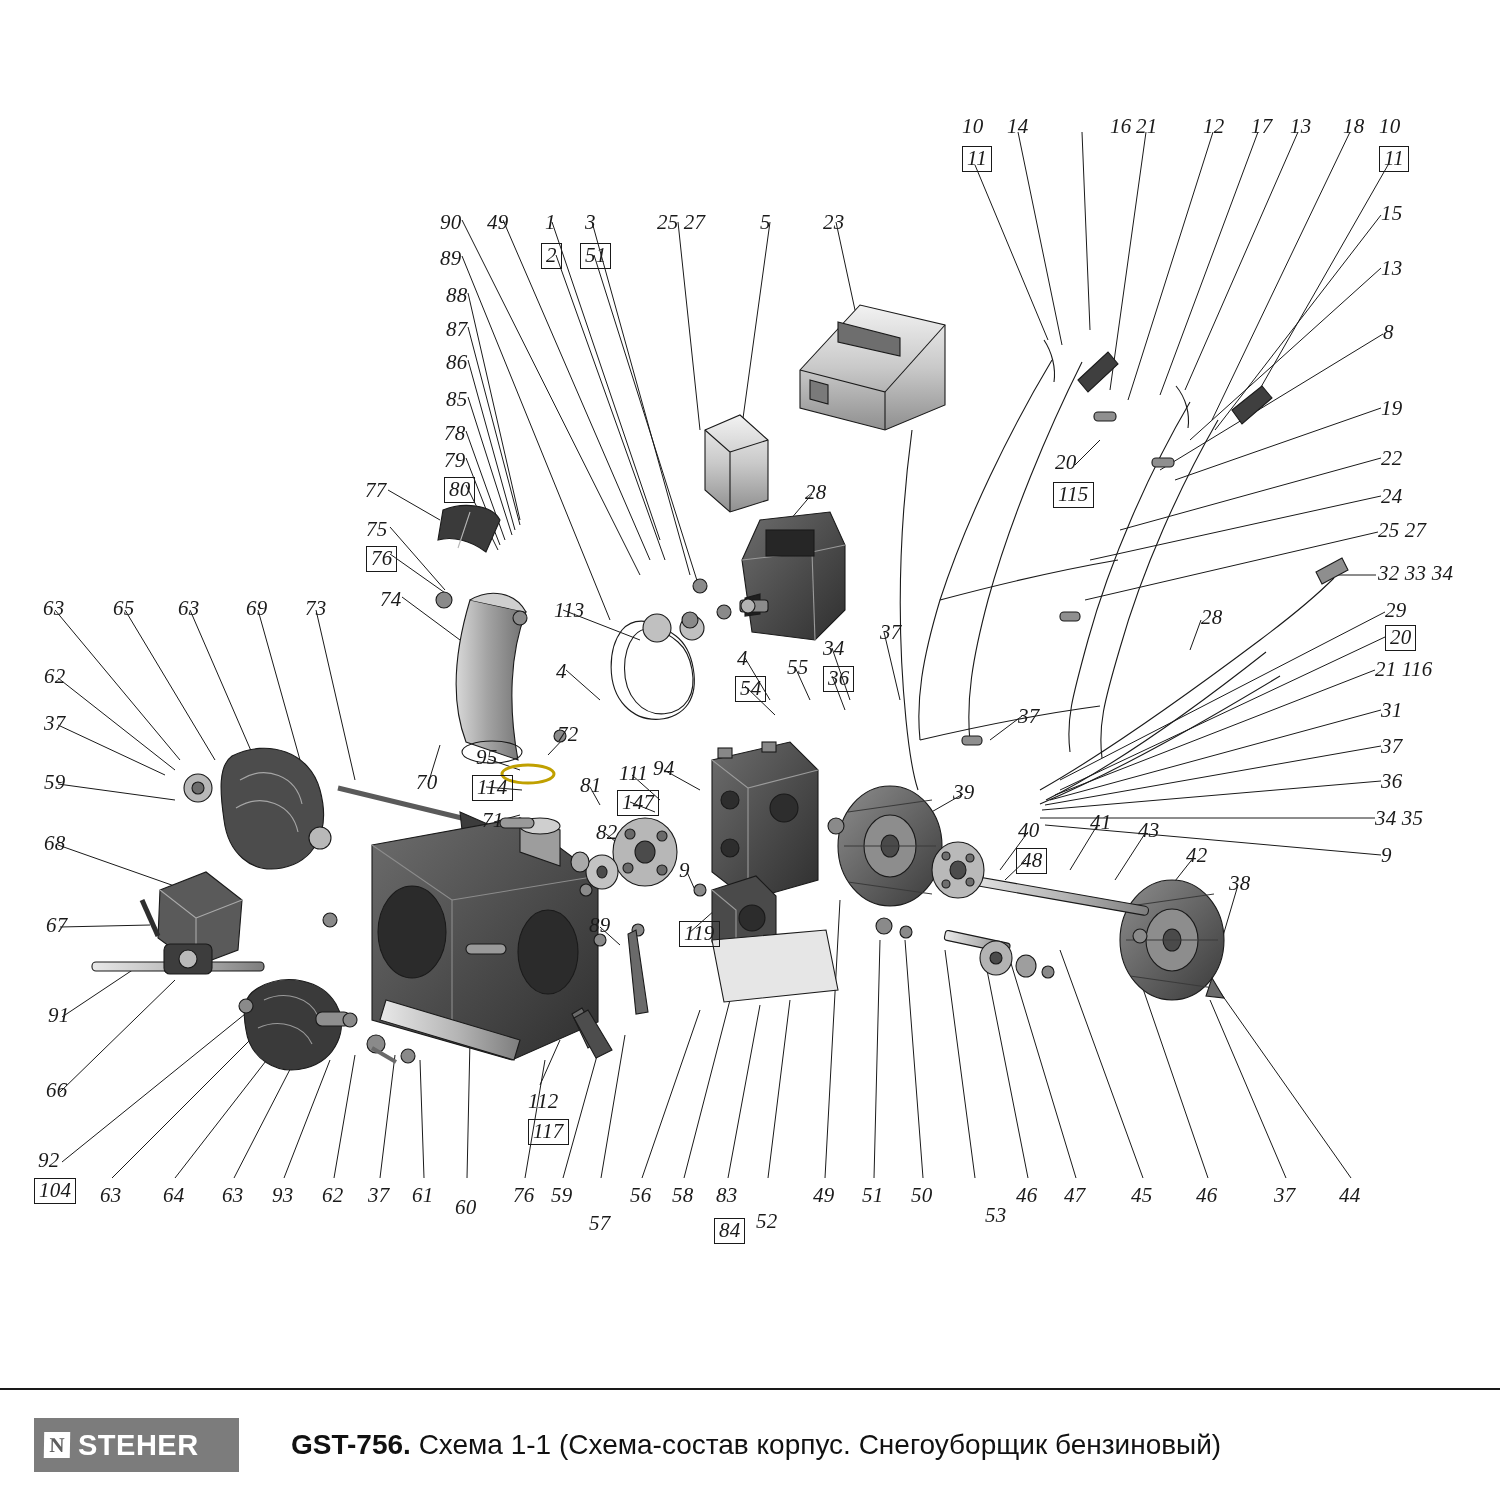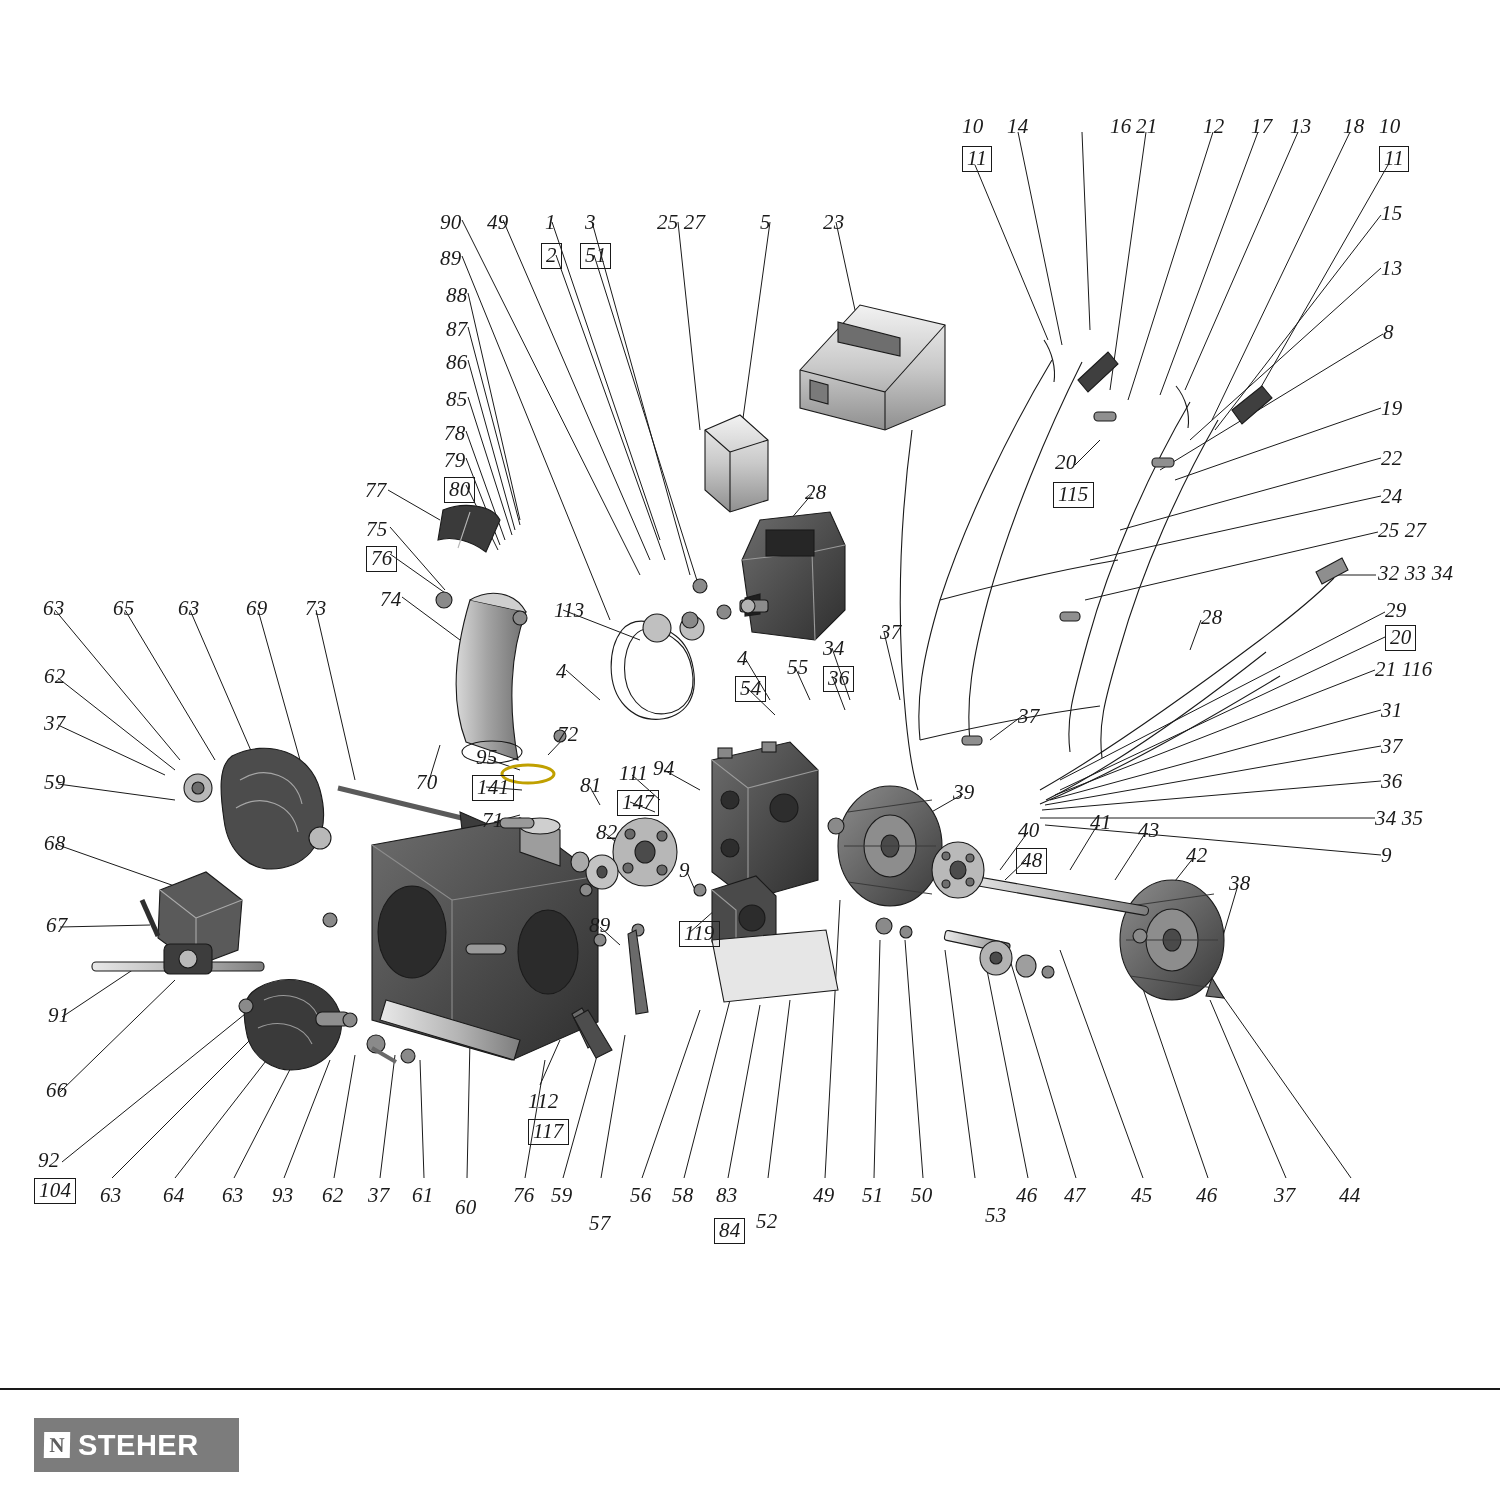--- a/index.html
+++ b/index.html
@@ -553,21 +553,21 @@
       <div class="callout" style="left: 44px; top: 713px;">37</div>
       <div class="callout" style="left: 44px; top: 772px;">59</div>
       <div class="callout" style="left: 44px; top: 833px;">68</div>
       <div class="callout" style="left: 46px; top: 915px;">67</div>
       <div class="callout" style="left: 48px; top: 1005px;">91</div>
       <div class="callout" style="left: 46px; top: 1080px;">66</div>
       <div class="callout" style="left: 38px; top: 1150px;">92</div>
       <div class="callout boxed" style="left: 34px; top: 1178px;">104</div>
       <div class="callout" style="left: 416px; top: 772px;">70</div>
       <div class="callout" style="left: 476px; top: 747px;">95</div>
-      <div class="callout boxed" style="left: 472px; top: 775px;">141</div>
+      <div class="callout boxed" style="left: 472px; top: 775px;">114</div>
       <div class="callout" style="left: 557px; top: 724px;">72</div>
       <div class="callout" style="left: 482px; top: 810px;">71</div>
       <div class="callout" style="left: 580px; top: 775px;">81</div>
       <div class="callout" style="left: 596px; top: 822px;">82</div>
       <div class="callout" style="left: 619px; top: 763px;">111</div>
       <div class="callout boxed" style="left: 617px; top: 790px;">147</div>
       <div class="callout" style="left: 653px; top: 758px;">94</div>
       <div class="callout" style="left: 679px; top: 860px;">9</div>
       <div class="callout boxed" style="left: 679px; top: 921px;">119</div>
       <div class="callout" style="left: 589px; top: 915px;">89</div>
@@ -607,13 +607,17 @@
       <div class="callout" style="left: 1274px; top: 1185px;">37</div>
       <div class="callout" style="left: 1339px; top: 1185px;">44</div>
     </div>
 </div>
 
 <div id="footer-bar">
   <div id="brand-plate">
     <div id="brand-mark">N</div>
     <div id="brand-text">STEHER</div>
   </div>
+  <div id="footer-caption">
+    <span class="model">GST-756.</span>
+    <span>Схема 1-1 (Схема-состав корпус. Снегоуборщик бензиновый)</span>
+  </div>
 </div>
 
 </body></html>

